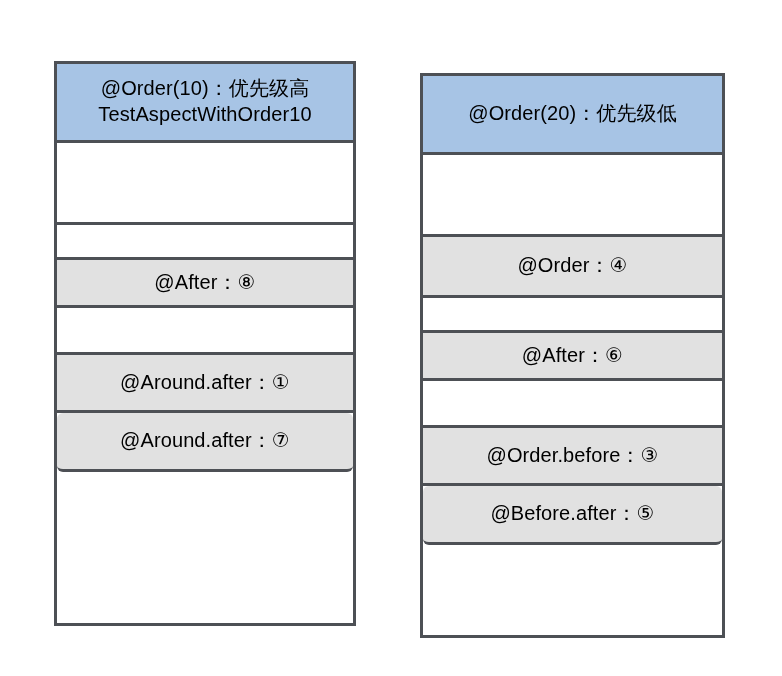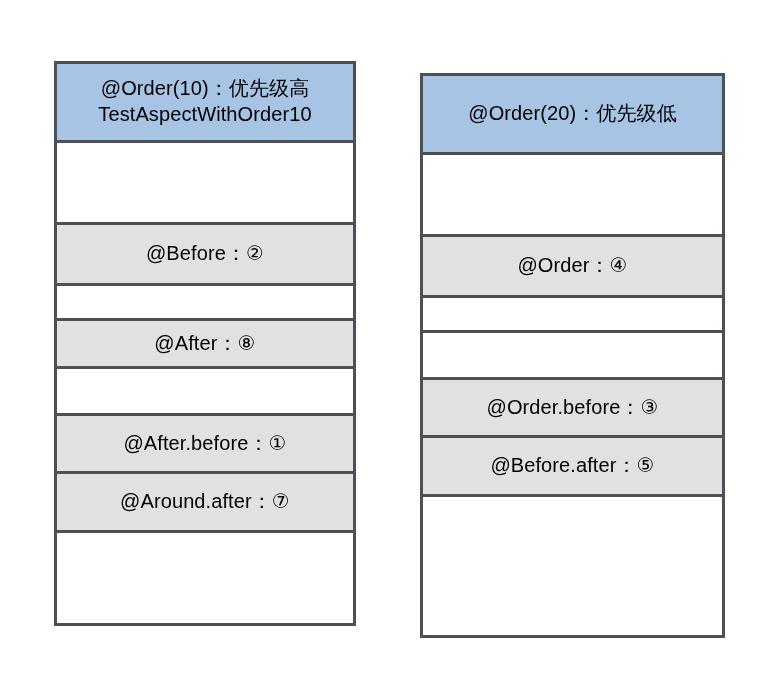--- a/index.html
+++ b/index.html
@@ -83,21 +83,21 @@
   .row-last {
     border-bottom: none;
   }
 
   .h-82 { height: 82px; }
   .h-61 { height: 61px; }
   .h-35 { height: 35px; }
   .h-56 { height: 48px; }
   .h-47 { height: 47px; }
   .h-58 { height: 58px; }
-  .h-59 { height: 59px; }
+  .h-59 { height: 59px; border-radius: 6px; }
   .h-83 { height: 83px; }
 
   .label-text {
     display: inline-block;
   }
 </style>
 </head>
 <body>
 
 <div id="diagram">
@@ -106,38 +106,35 @@
 
     <div class="row row-header">
       <span class="line">@Order(10)：优先级高</span>
       <span class="line">TestAspectWithOrder10</span>
     </div>
 
     <div class="row row-empty h-82">
       <span class="label-text"></span>
     </div>
 
-    <div class="row row-shaded h-61">
-      <span class="label-text">@Before：②</span>
-    </div>
 
     <div class="row row-empty h-35">
       <span class="label-text"></span>
     </div>
 
     <div class="row row-shaded h-56">
       <span class="label-text">@After：⑧</span>
     </div>
 
     <div class="row row-empty h-47">
       <span class="label-text"></span>
     </div>
 
     <div class="row row-shaded h-58">
-      <span class="label-text">@After.before：①</span>
+      <span class="label-text">@Around.after：①</span>
     </div>
 
     <div class="row row-shaded h-59">
       <span class="label-text">@Around.after：⑦</span>
     </div>
 
     <div class="row row-empty row-last h-83">
       <span class="label-text"></span>
     </div>
 
@@ -154,20 +151,23 @@
     </div>
 
     <div class="row row-shaded h-61">
       <span class="label-text">@Order：④</span>
     </div>
 
     <div class="row row-empty h-35">
       <span class="label-text"></span>
     </div>
 
+    <div class="row row-shaded h-56">
+      <span class="label-text">@After：⑥</span>
+    </div>
 
     <div class="row row-empty h-47">
       <span class="label-text"></span>
     </div>
 
     <div class="row row-shaded h-58">
       <span class="label-text">@Order.before：③</span>
     </div>
 
     <div class="row row-shaded h-59">

